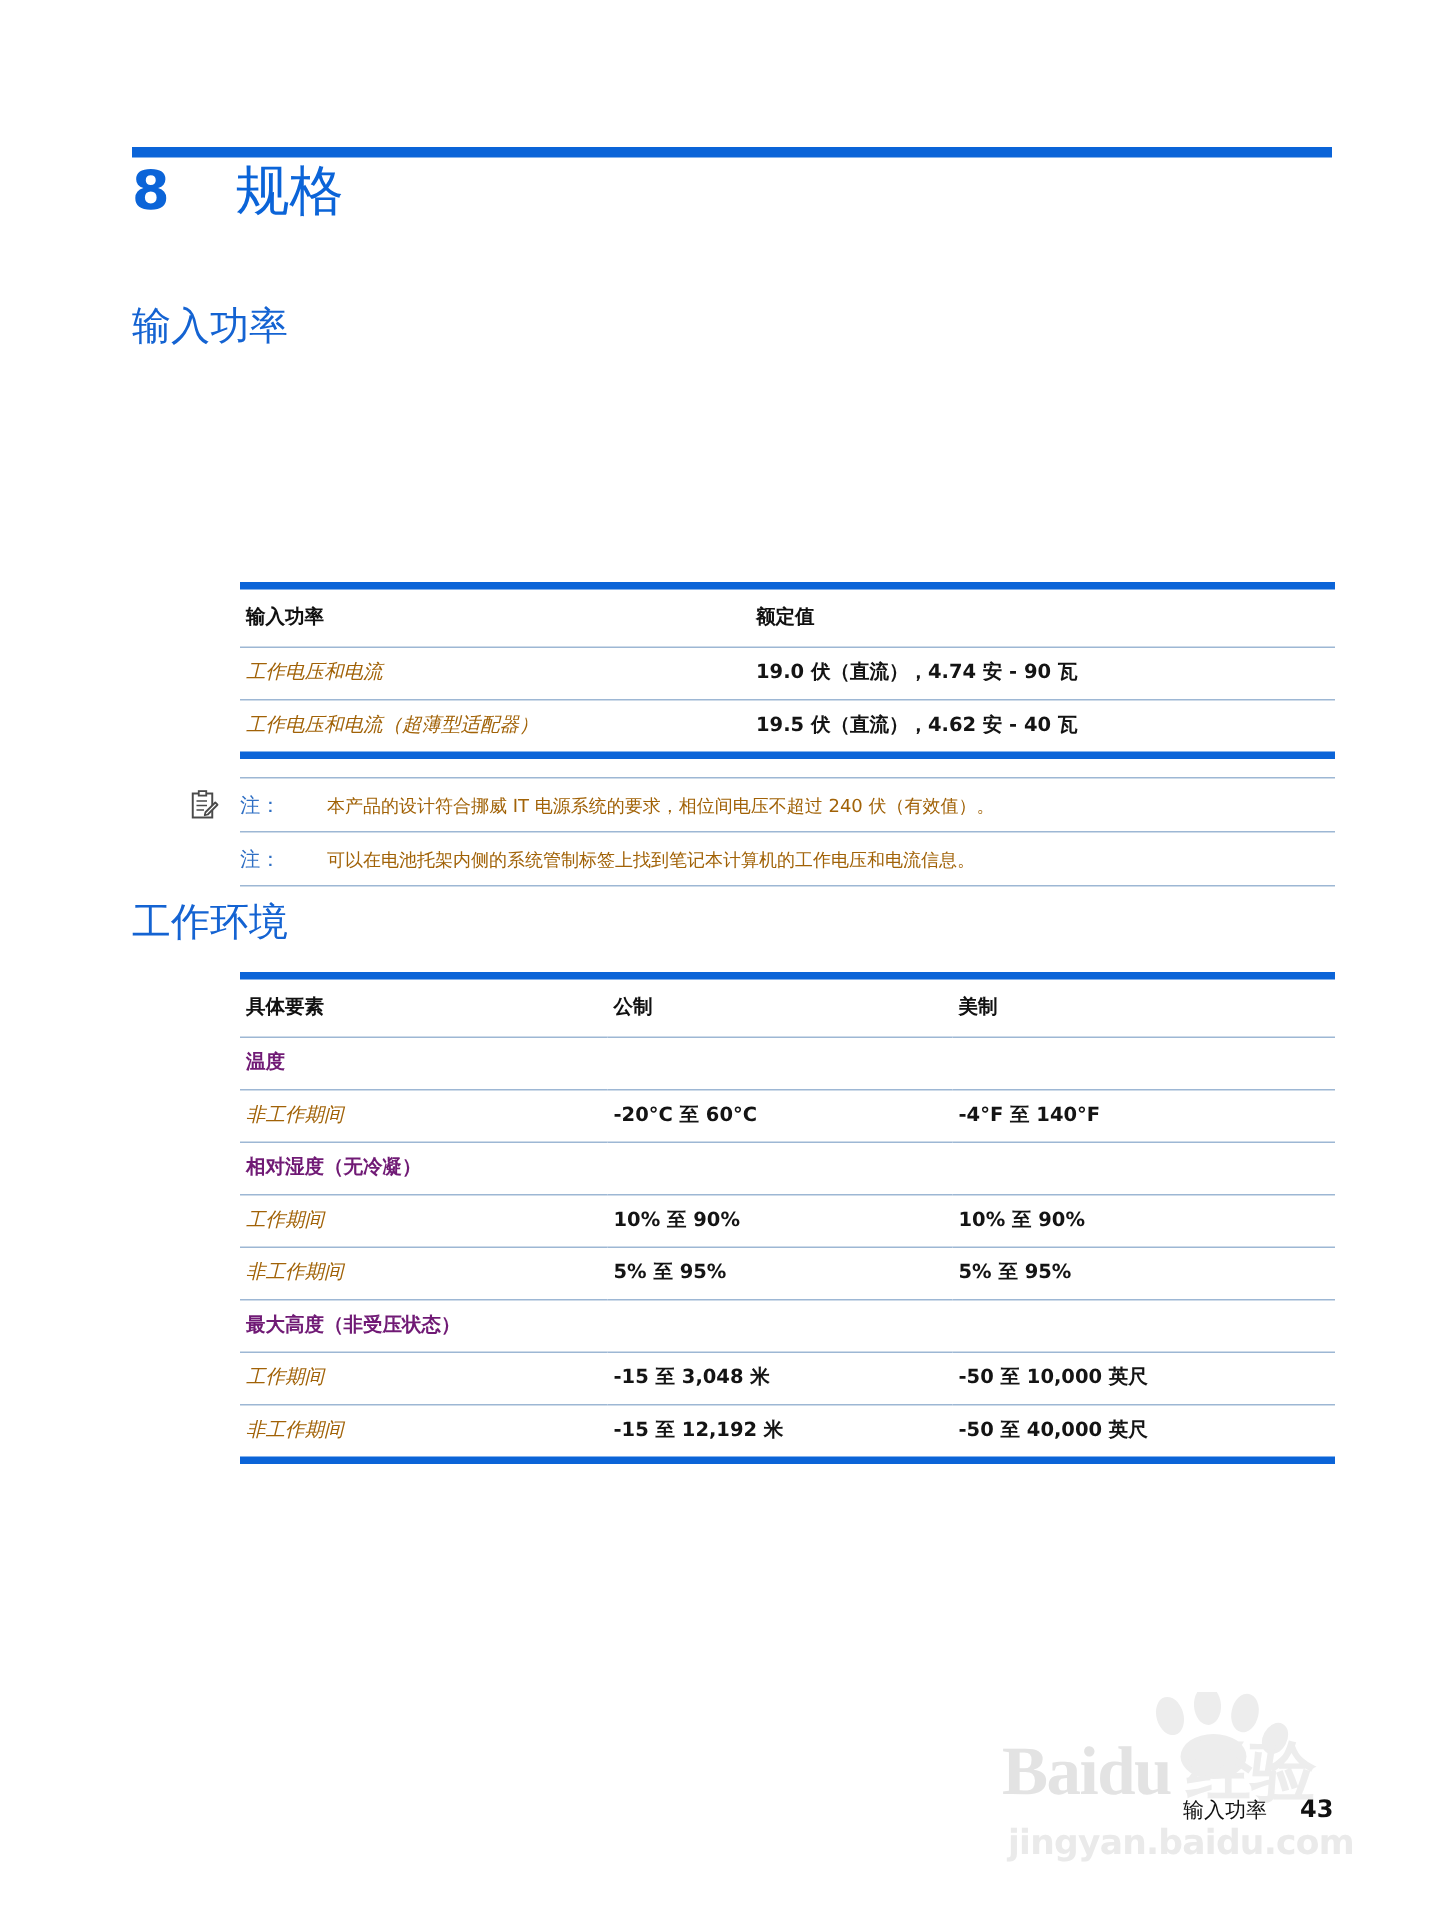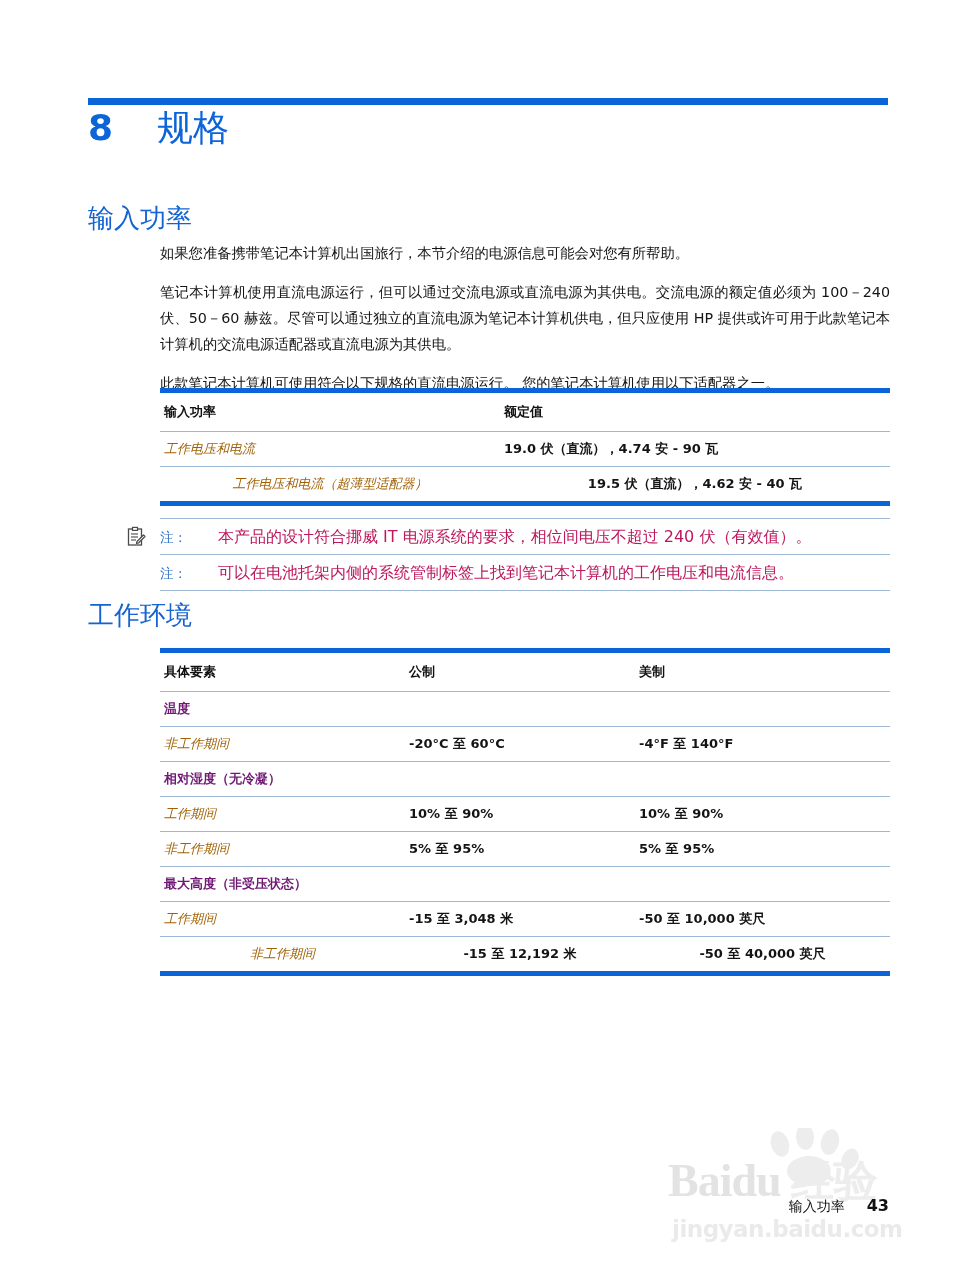--- a/index.html
+++ b/index.html
@@ -121,21 +121,21 @@
   }
   .doc-table td.value {
     font-weight: bold;
     color: #141414;
   }
   .doc-table tr.subhead td {
     font-weight: bold;
     color: #701a75;
   }
   .doc-table tr.no-rule td,
-  .doc-table tr.no-rule th { border-bottom: 0; text-align: center; }
+  .doc-table tr.no-rule th { border-bottom: 0; }
 
   #table-input-power { top: 388px; }
   #table-input-power col.c1 { width: 340px; }
   #table-input-power col.c2 { width: 390px; }
 
   #table-operating-env { top: 648px; }
   #table-operating-env col.c1 { width: 245px; }
   #table-operating-env col.c2 { width: 230px; }
   #table-operating-env col.c3 { width: 255px; }
 
@@ -164,23 +164,23 @@
     height: 22px;
   }
   .note-label {
     color: #2f6fc4;
     font-size: 13.5px;
     line-height: 22px;
     width: 58px;
     flex: none;
   }
   .note-text {
-    font-size: 16px;
+    font-size: 12px;
     line-height: 22px;
-    color: #be185d;
+    color: #a16207;
   }
 
   
   .footer {
     position: absolute;
     right: 72px;
     top: 1196px;
     font-size: 14px;
     color: #111;
     display: flex;
@@ -235,25 +235,20 @@
 <div class="page">
 
   <div class="chapter-rule"></div>
   <div class="chapter-head">
     <span class="chapter-num">8</span>
     <span class="chapter-title">规格</span>
   </div>
 
   <div class="section-head" id="sec-input-power">输入功率</div>
 
-  <div class="body-block" style="top:240px;">
-    <p class="body-p">如果您准备携带笔记本计算机出国旅行，本节介绍的电源信息可能会对您有所帮助。</p>
-    <p class="body-p">笔记本计算机使用直流电源运行，但可以通过交流电源或直流电源为其供电。交流电源的额定值必须为 100－240 伏、50－60 赫兹。尽管可以通过独立的直流电源为笔记本计算机供电，但只应使用 HP 提供或许可用于此款笔记本计算机的交流电源适配器或直流电源为其供电。</p>
-    <p class="body-p">此款笔记本计算机可使用符合以下规格的直流电源运行。 您的笔记本计算机使用以下适配器之一。</p>
-  </div>
 
   <table class="doc-table" id="table-input-power">
     <colgroup>
         <col class="c1">
         <col class="c2">
       </colgroup>
     <tbody>
       <tr class="topbar no-rule">
           <td colspan="2"></td>
         </tr>

